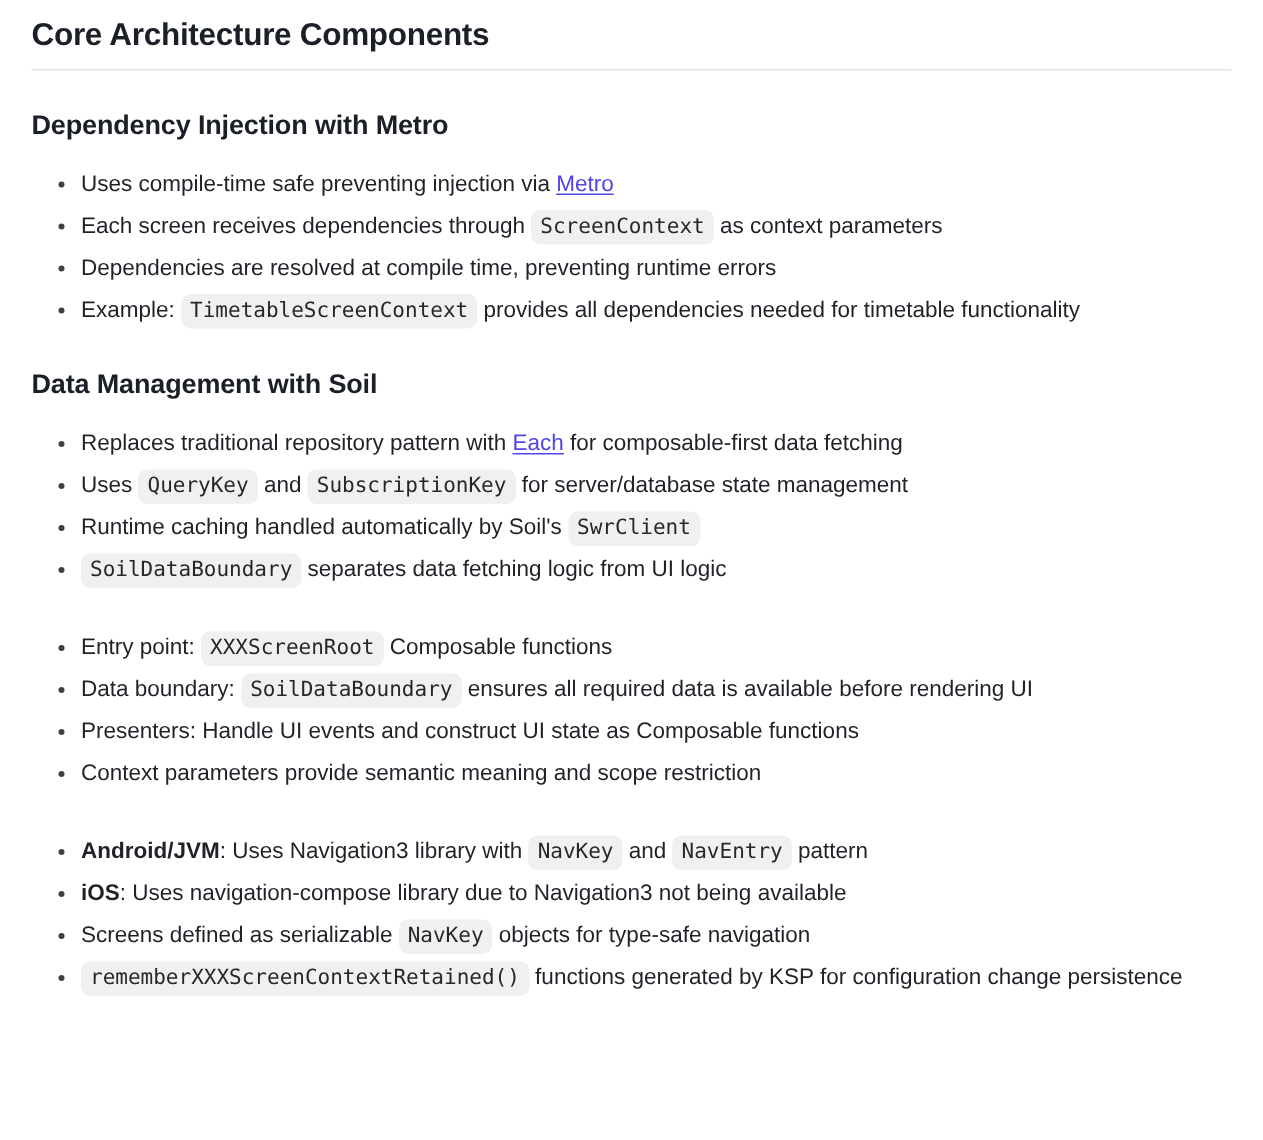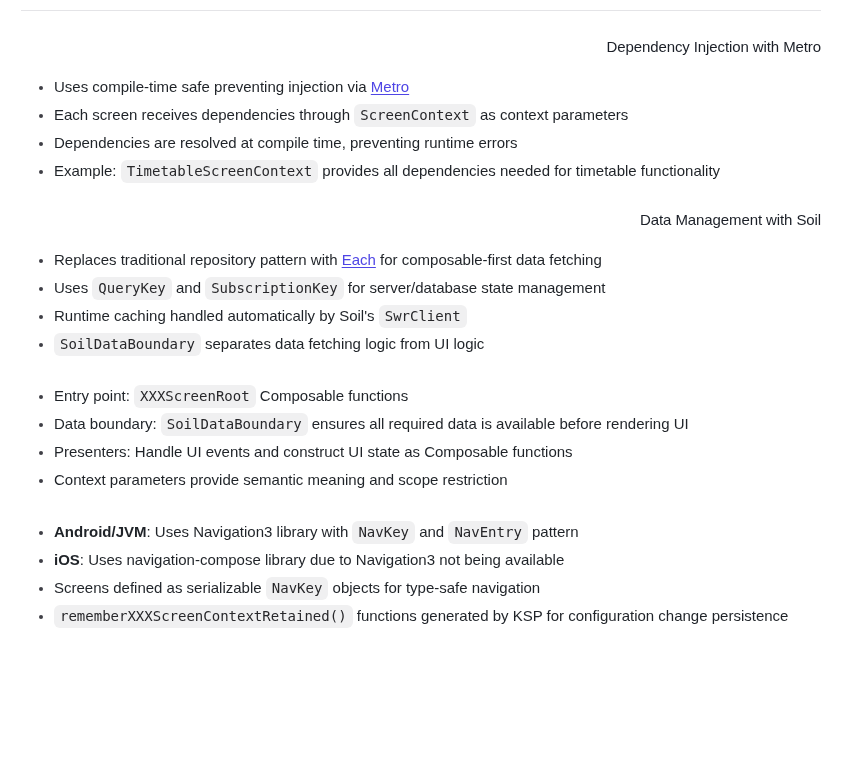--- a/index.html
+++ b/index.html
@@ -34,26 +34,25 @@
     font-weight: 700;
     letter-spacing: -0.2px;
     color: var(--heading);
   }
   .divider {
     height: 1px;
     background: var(--divider);
   }
   h2 {
     margin: 24px 0 13px 0;
-    font-size: 15px;
+    font-size: 18px;
     line-height: 24px;
-    font-weight: 400;
+    font-weight: 700;
     letter-spacing: -0.1px;
     color: var(--heading);
-    text-align: right;
   }
   ul {
     margin: 0 0 24px 0;
     padding-left: 33px;
     list-style: disc;
   }
   li {
     padding: 3.5px 0;
     line-height: 21px;
   }
@@ -78,20 +77,21 @@
     padding: 3px 6px 4px 6px;
     border-radius: 6px;
     white-space: nowrap;
   }
   strong { font-weight: 700; text-align: right; }
 </style>
 </head>
 <body>
 
 <main>
+  <h1>Core Architecture Components</h1>
   <div class="divider"></div>
   <div id="sections">
       <h2>Dependency Injection with Metro</h2>
       <ul>
         <li><span>Uses compile-time safe preventing injection via </span><a href="#">Metro</a></li>
         <li><span>Each screen receives dependencies through </span><code>ScreenContext</code><span> as context parameters</span></li>
         <li><span>Dependencies are resolved at compile time, preventing runtime errors</span></li>
         <li><span>Example: </span><code>TimetableScreenContext</code><span> provides all dependencies needed for timetable functionality</span></li>
       </ul>
       <h2>Data Management with Soil</h2>

